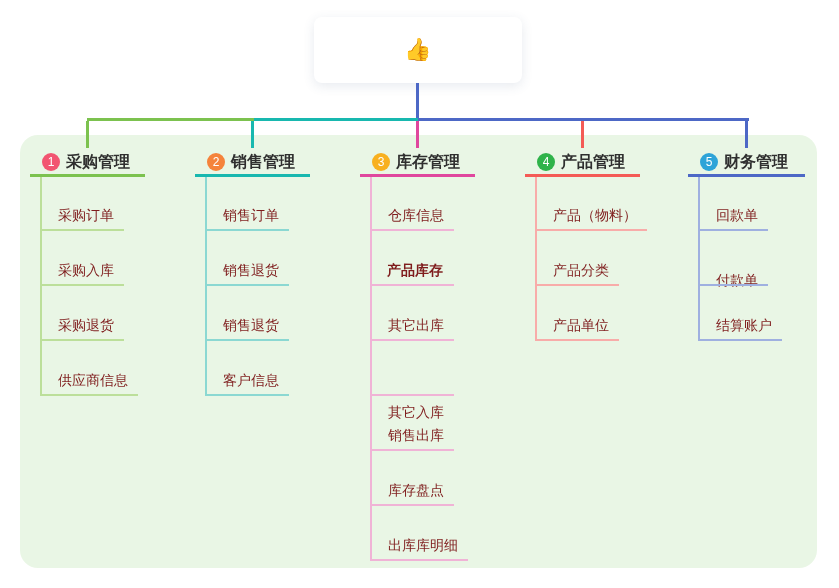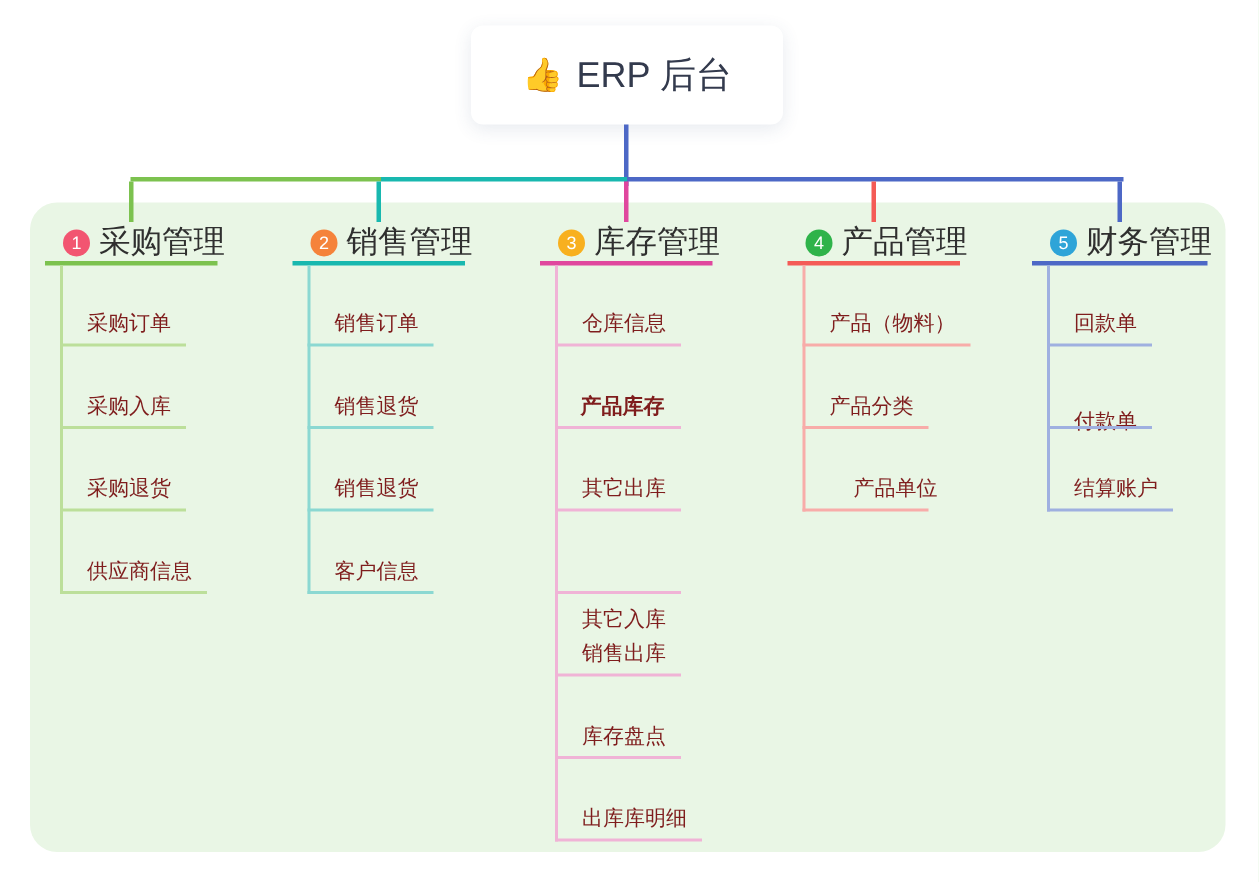--- a/index.html
+++ b/index.html
@@ -21,38 +21,37 @@
     font-size:24px;font-weight:500;color:#333a4d;cursor:default;
   }
   #root-node .root-icon{font-size:22px;line-height:1;}
   .line{position:absolute;}
   .badge{
     position:absolute;width:18px;height:18px;border-radius:50%;
     color:#ffffff;font-size:12px;font-weight:500;line-height:18px;
     text-align:center;
   }
   .branch-title{
-    position:absolute;font-size:21px;font-weight:400;color:#2f2f2f;
+    position:absolute;font-size:16px;font-weight:700;color:#2f2f2f;
     white-space:nowrap;line-height:20px;
   }
   .item-label{
     position:absolute;font-size:14px;color:#7f1d1d;white-space:nowrap;
     line-height:18px;
   }
 </style>
 </head>
 <body>
 
 <div id="stage">
 
   <div id="panel" style="background: rgb(233, 246, 229);"></div>
 
   <div id="root-node">
     <span class="root-icon">👍</span>
-    <span>ERP 后台</span>
   </div>
 
   <div class="line" id="root-drop" style="left: 416px; top: 83px; width: 3px; height: 41px; background: rgb(77, 104, 198);"></div>
   <div class="line" id="h-seg-1" style="left: 87px; top: 118px; width: 167px; height: 3px; background: rgb(124, 194, 79);"></div>
   <div class="line" id="h-seg-2" style="left: 254px; top: 118px; width: 164px; height: 3px; background: rgb(24, 184, 175);"></div>
   <div class="line" id="h-seg-3" style="left: 418px; top: 118px; width: 331px; height: 3px; background: rgb(77, 104, 198);"></div>
 
   <div id="branches">
       <div>
         <div class="line" style="left: 86px; top: 121px; width: 3px; height: 27px; background: rgb(124, 194, 79);"></div>
@@ -108,21 +107,21 @@
       <div>
         <div class="line" style="left: 581px; top: 121px; width: 3px; height: 27px; background: rgb(244, 91, 86);"></div>
         <div class="badge" style="left: 537px; top: 153px; background: rgb(47, 179, 74);">4</div>
         <div class="branch-title" style="left: 561px; top: 152px;">产品管理</div>
         <div class="line" style="left: 525px; top: 174px; width: 115px; height: 3px; background: rgb(244, 91, 86);"></div>
         <div class="line" style="left: 535px; top: 177px; width: 2px; height: 164px; background: rgb(248, 172, 169);"></div>
         <div class="item-label" style="left: 553px; top: 206px;">产品（物料）</div>
         <div class="line" style="left: 535px; top: 229px; width: 112px; height: 2px; background: rgb(248, 172, 169);"></div>
         <div class="item-label" style="left: 553px; top: 261px;">产品分类</div>
         <div class="line" style="left: 535px; top: 284px; width: 84px; height: 2px; background: rgb(248, 172, 169);"></div>
-        <div class="item-label" style="left: 553px; top: 316px; margin-left: 16px;">产品单位</div>
+        <div class="item-label" style="left: 553px; top: 316px;">产品单位</div>
         <div class="line" style="left: 535px; top: 339px; width: 84px; height: 2px; background: rgb(248, 172, 169);"></div>
       </div>
       <div>
         <div class="line" style="left: 745px; top: 121px; width: 3px; height: 27px; background: rgb(77, 104, 198);"></div>
         <div class="badge" style="left: 700px; top: 153px; background: rgb(46, 164, 216);">5</div>
         <div class="branch-title" style="left: 724px; top: 152px;">财务管理</div>
         <div class="line" style="left: 688px; top: 174px; width: 117px; height: 3px; background: rgb(77, 104, 198);"></div>
         <div class="line" style="left: 698px; top: 177px; width: 2px; height: 164px; background: rgb(159, 176, 224);"></div>
         <div class="item-label" style="left: 716px; top: 206px;">回款单</div>
         <div class="line" style="left: 698px; top: 229px; width: 70px; height: 2px; background: rgb(159, 176, 224);"></div>

